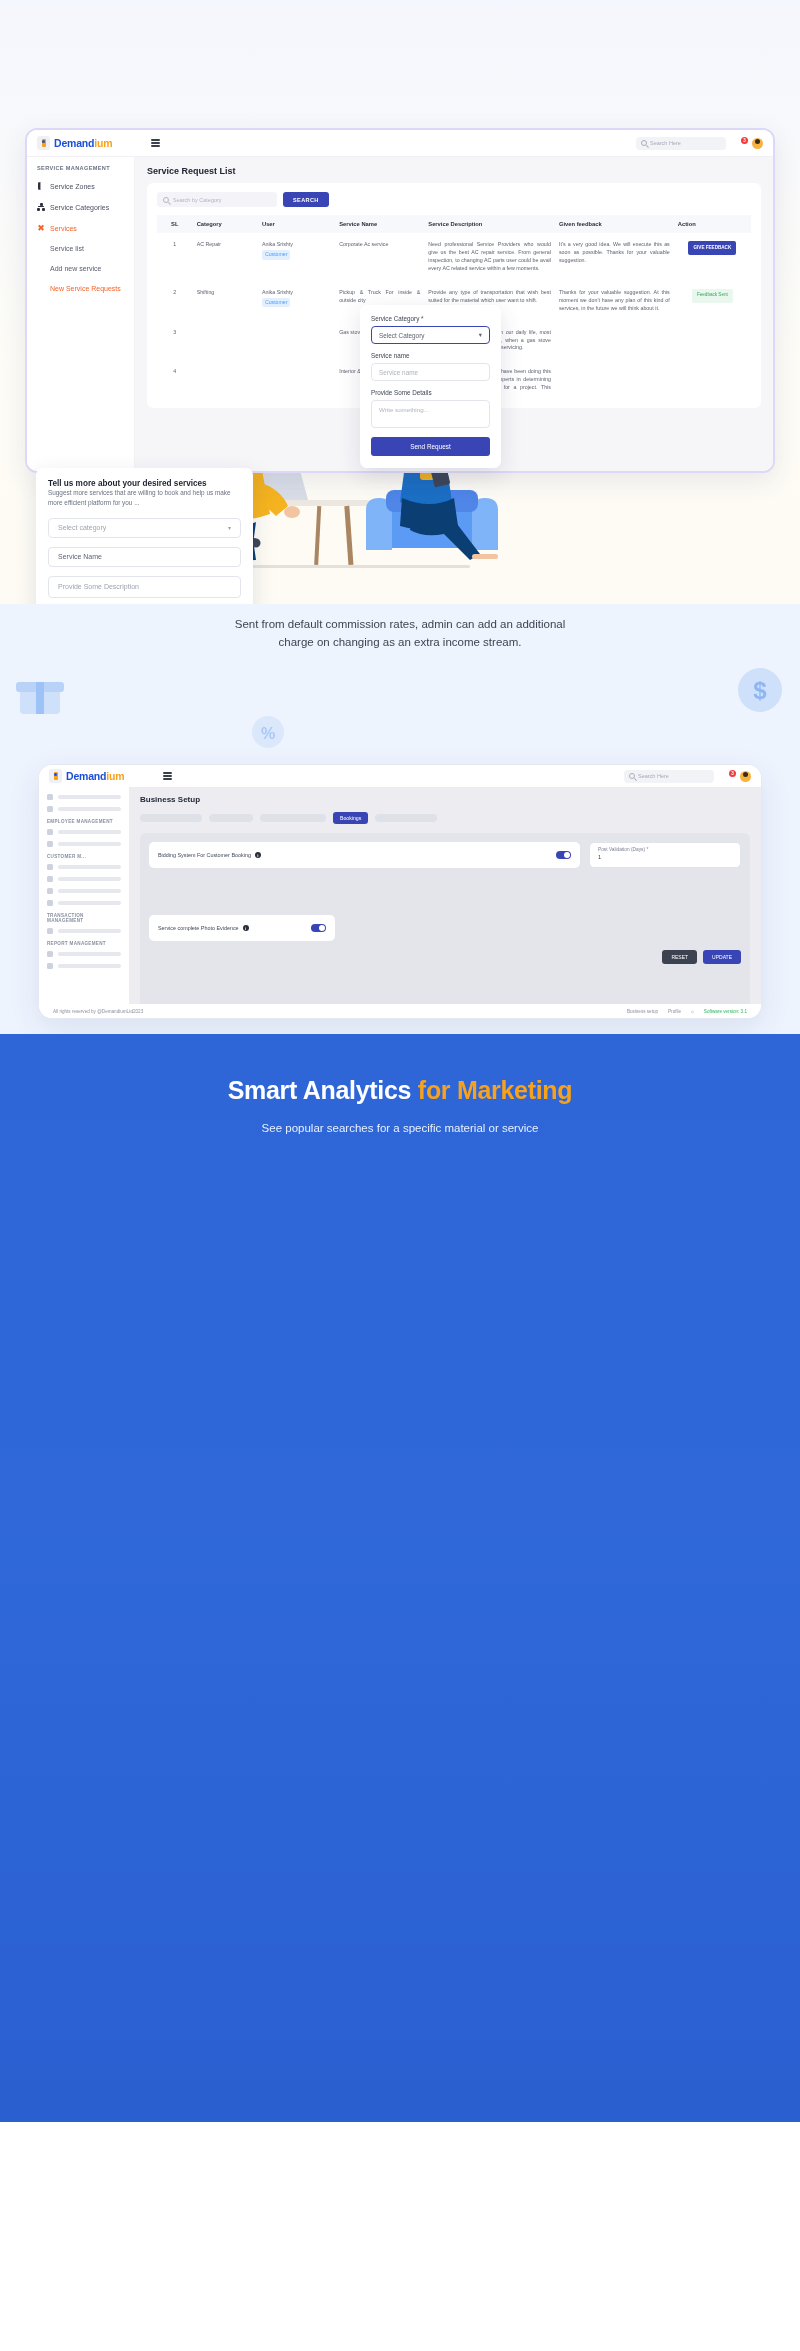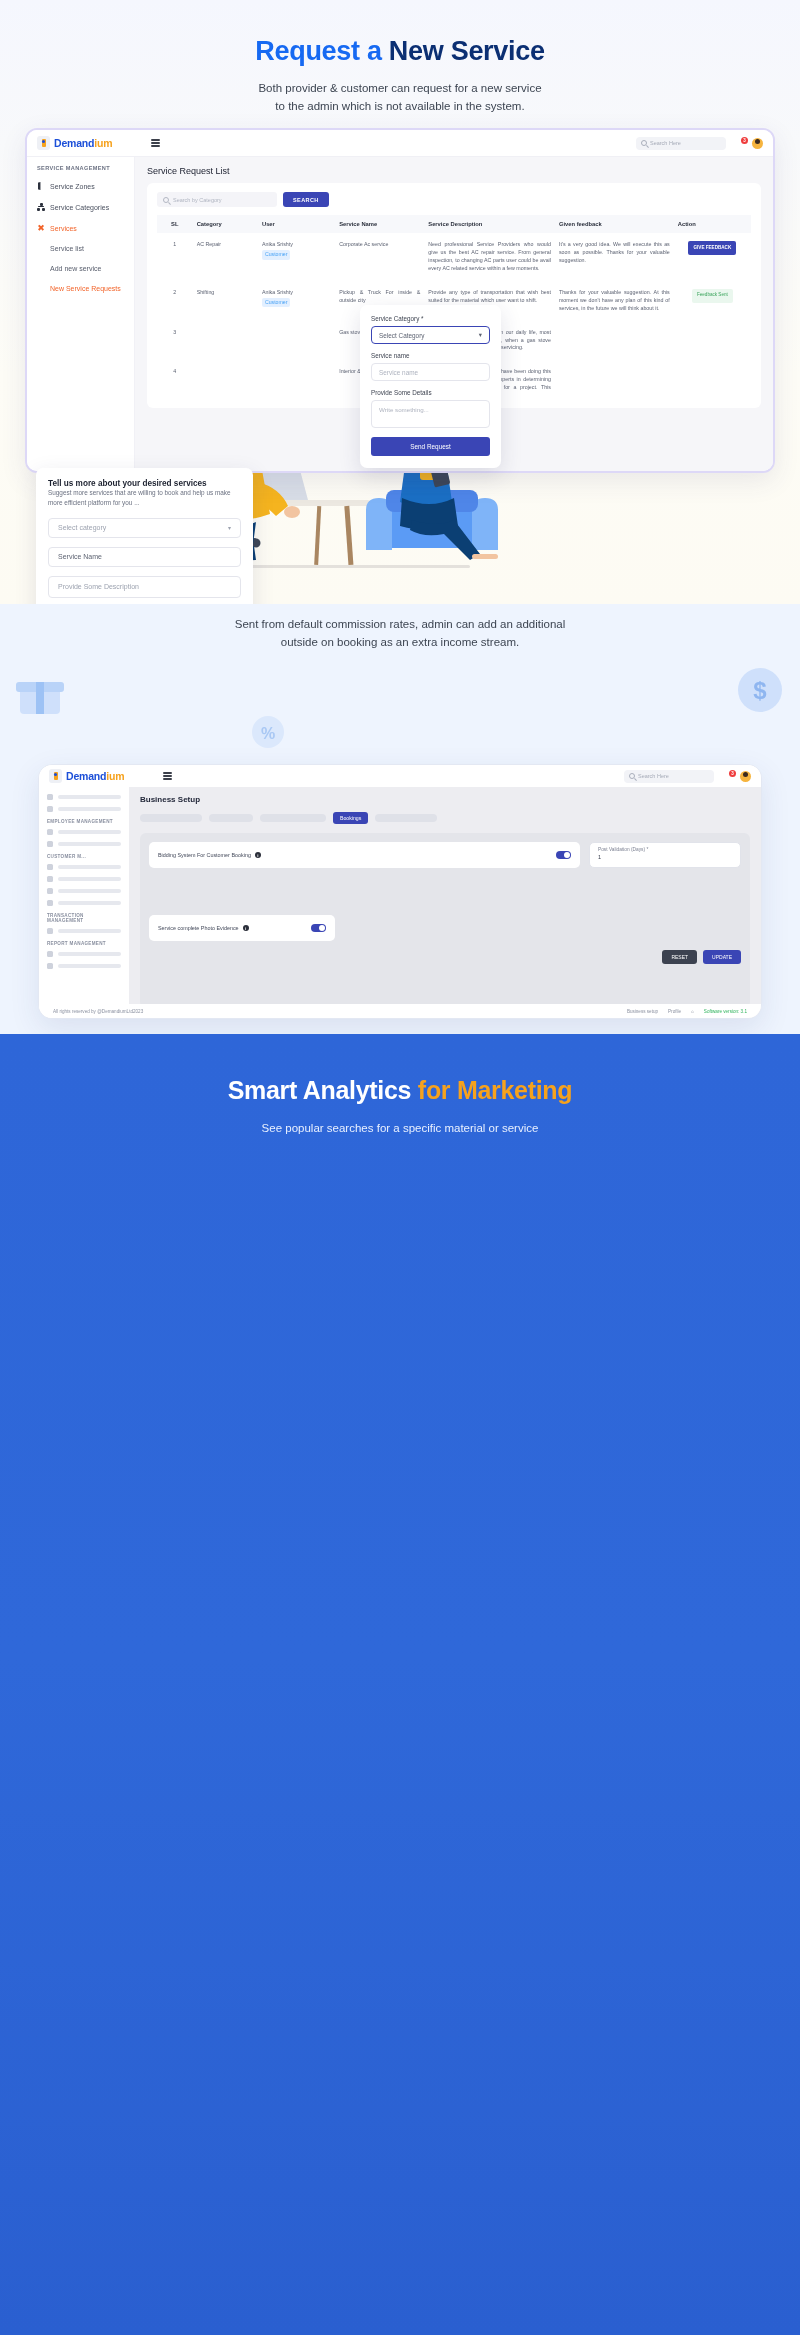--- a/index.html
+++ b/index.html
@@ -54,21 +54,21 @@
   .ico-zone:after{content:"";position:absolute;left:4.5px;top:0;width:2.5px;height:8px;background:#2c313d;}
   .ico-cat{width:8px;height:8px;position:relative;}
   .ico-cat b{position:absolute;background:#2c313d;border-radius:1px;display:block;}
   .ico-cat b:nth-child(1){width:3px;height:2.6px;left:2.5px;top:0;}
   .ico-cat b:nth-child(2){width:2.6px;height:2.6px;left:0;bottom:0;}
   .ico-cat b:nth-child(3){width:2.6px;height:2.6px;right:0;bottom:0;}
   .ico-cat b:nth-child(4){width:5.4px;height:.8px;left:1.3px;top:3.4px;}
   .ico-srv{font-size:9px;color:#f2642a;line-height:1;transform:rotate(0deg);}
 
   .main{flex:1;background:#f6f6f9;padding:9px 12px;}
-  .main-title{font-size:9px;font-weight:normal;color:#212534;margin-bottom:7px;}
+  .main-title{font-size:9px;font-weight:bold;color:#212534;margin-bottom:7px;}
   .card{background:#fff;border-radius:6px;padding:9px 10px 0;}
   .srow{display:flex;gap:6px;margin-bottom:8px;align-items:center;}
   .scat{width:120px;height:15px;background:#f4f4f8;border-radius:3px;display:flex;align-items:center;gap:4px;padding:0 6px;}
   .scat .mag{width:6px;height:6px;border:1px solid #b3b7c3;border-radius:50%;position:relative;flex:none;}
   .scat .mag:after{content:"";position:absolute;right:-3px;bottom:-2px;width:3px;height:1px;background:#b3b7c3;transform:rotate(45deg);}
   .scat span{font-size:5.5px;color:#b0b5c1;}
   .sbtn{background:#3a45b5;color:#fff;font-size:5.5px;font-weight:bold;letter-spacing:.4px;padding:4.5px 10px;border-radius:3px;border:none;}
   table{width:100%;border-collapse:collapse;}
   thead td{background:#f7f8fb;font-size:5.8px;font-weight:bold;color:#2b303d;padding:6px 4px;}
   tbody td{font-size:5.3px;color:#5c6272;padding:8px 4px;vertical-align:top;line-height:1.5;text-align:justify;}
@@ -123,38 +123,29 @@
   .tog:after{content:"";position:absolute;right:1px;top:1px;width:6px;height:6px;border-radius:50%;background:#fff;}
   .fbox{background:#fff;border:1px solid #e1e3ea;border-radius:5px;height:26px;padding:4px 8px;position:relative;}
   .fbox .fl{font-size:4.8px;color:#7d8293;}
   .fbox .fv{font-size:5.6px;color:#3b4150;margin-top:2px;}
   .btm{display:flex;gap:6px;justify-content:flex-end;margin-top:8px;}
   .bt1{background:#3c4250;color:#fff;font-size:5px;padding:4px 9px;border-radius:3px;}
   .bt2{background:#3a45b5;color:#fff;font-size:5px;padding:4px 9px;border-radius:3px;}
   .footbar{position:absolute;left:0;bottom:0;width:100%;height:14px;background:#fff;display:flex;align-items:center;padding:0 14px;font-size:4.6px;color:#8b91a0;justify-content:space-between;}
 
   
-  .sec3{position:relative;width:800px;height:1301px;background:linear-gradient(180deg,#2e66d8 0%,#2f68d9 48%,#2a5fd0 100%);overflow:hidden;}
+  .sec3{position:relative;width:800px;height:1088px;background:linear-gradient(180deg,#2e66d8 0%,#2f68d9 48%,#2a5fd0 100%);overflow:hidden;}
   .h3t{text-align:center;padding-top:42px;font-size:25px;font-weight:bold;letter-spacing:-.3px;color:#fff;}
   .h3t .o{color:#f6a21d;}
   .sub3{text-align:center;margin-top:14px;font-size:11.5px;color:#e8f0ff;line-height:1.6;}
 </style>
 </head>
 <body>
 
 <div class="sec1">
-  <div class="hdr">
-    <div class="h1">
-      <span class="b1">Request a </span><span class="b2">New Service</span>
-    </div>
-    <div class="sub">
-      <div>Both provider &amp; customer can request for a new service</div>
-      <div>to the admin which is not available in the system.</div>
-    </div>
-  </div>
 
   <svg class="illu" viewBox="0 0 800 234">
     <rect x="70" y="195" width="400" height="3" rx="1.5" fill="#e4e1dc"></rect>
 
     <rect x="100" y="130" width="270" height="6" rx="2" fill="#ece8e1"></rect>
     <rect x="118" y="136" width="5" height="59" fill="#a98661" transform="rotate(4 120 160)"></rect>
     <rect x="346" y="136" width="5" height="59" fill="#a98661" transform="rotate(-4 348 160)"></rect>
     <rect x="150" y="136" width="4" height="59" fill="#a98661" transform="rotate(-3 152 160)"></rect>
     <rect x="316" y="136" width="4" height="59" fill="#a98661" transform="rotate(3 318 160)"></rect>
 
@@ -362,21 +353,21 @@
     <circle cx="28" cy="28" r="22" fill="#cfe0fb"></circle>
     <text x="28" y="37" font-size="24" fill="#8fb6f0" text-anchor="middle" font-family="Liberation Sans, sans-serif" font-weight="bold">$</text>
   </svg>
   <svg style="position:absolute;left:248px;top:108px;width:40px;height:40px" viewBox="0 0 40 40">
     <circle cx="20" cy="20" r="16" fill="#dbe8fc"></circle>
     <text x="20" y="27" font-size="16" fill="#a9c8f4" text-anchor="middle" font-family="Liberation Sans, sans-serif" font-weight="bold">%</text>
   </svg>
 
   <div class="sub2">
     <div>Sent from default commission rates, admin can add an additional</div>
-    <div>outside on booking as an extra income stream.</div>
+    <div>charge on changing as an extra income stream.</div>
   </div>
 
   <div class="dash2">
     <div class="d2top">
       <div class="logo-wrap">
         <span class="logo-badge">
             <i></i>
           </span>
         <span class="logo-txt"><span>Demand</span><em>ium</em></span>
       </div>

